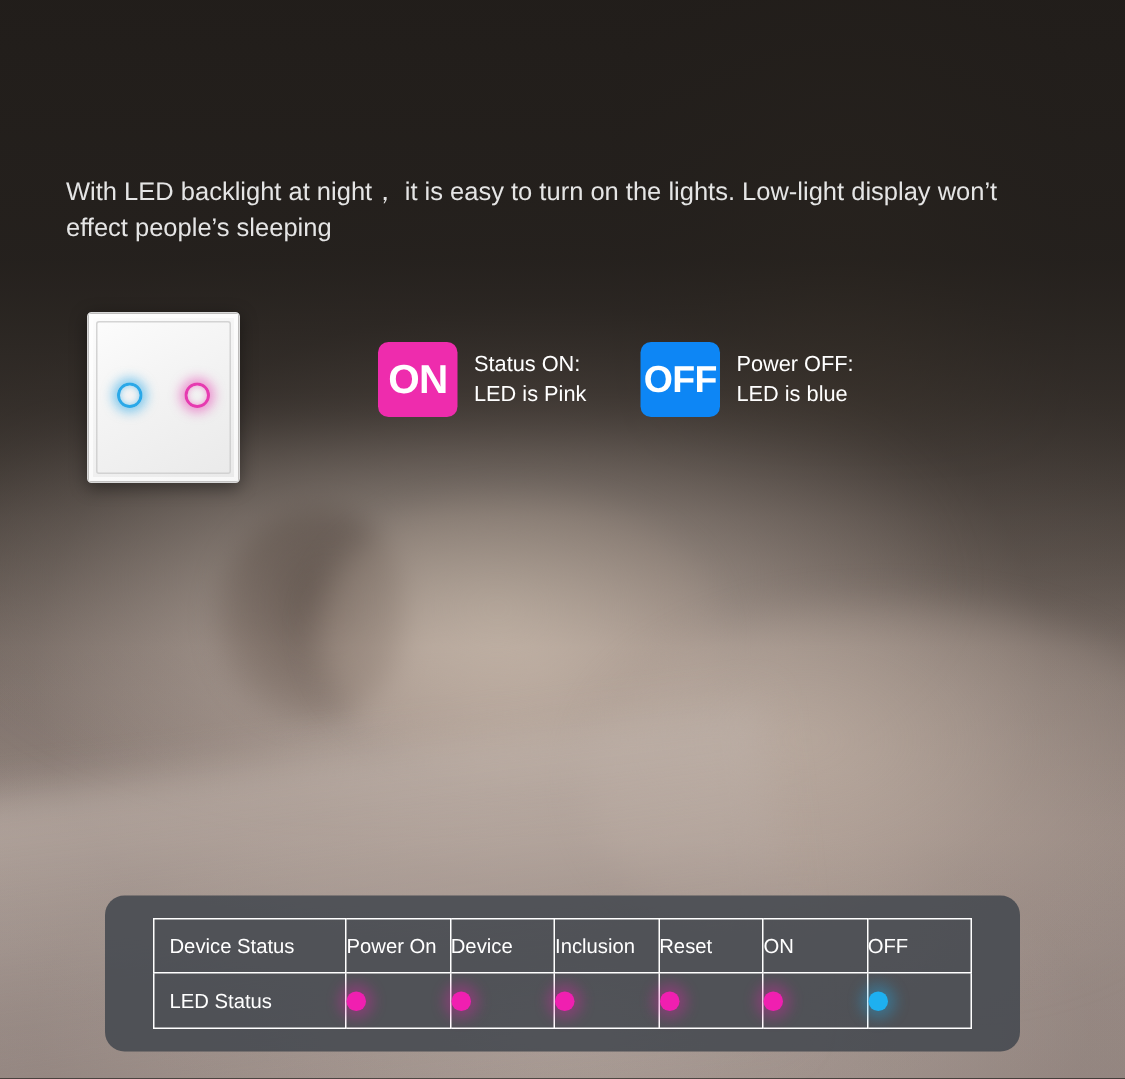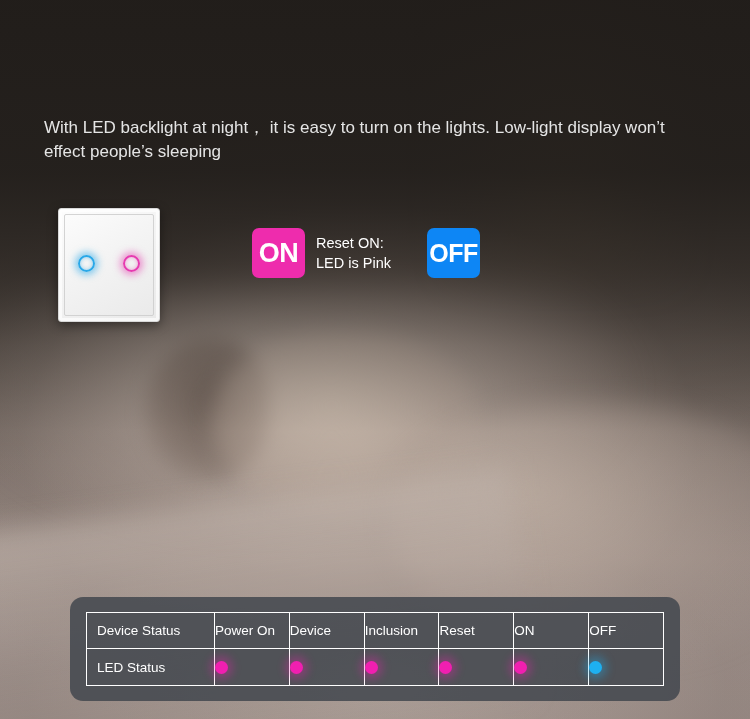--- a/index.html
+++ b/index.html
@@ -224,21 +224,21 @@
   
   .table-card {
     position: absolute;
     left: 70px;
     top: 597px;
     width: 610px;
     height: 104px;
     background: rgba(66,71,78,0.86);
     border-radius: 13px;
     box-sizing: border-box;
-    padding: 15px 16px;
+    padding: 15px 32px;
   }
   table.status {
     width: 100%;
     height: 100%;
     border-collapse: collapse;
     table-layout: fixed;
   }
   table.status th,
   table.status td {
     border: 1px solid #ffffff;
@@ -298,27 +298,31 @@
         <span class="led-ring blue"></span>
         <span class="led-ring pink"></span>
       </div>
     </div>
 
     <div class="legend">
 
       <div class="legend-item">
         <div class="badge on">ON</div>
         <div class="legend-text">
-          <div>Reset ON:</div>
+          <div>Status ON:</div>
           <div>LED is Pink</div>
         </div>
       </div>
 
       <div class="legend-item">
         <div class="badge off">OFF</div>
+        <div class="legend-text">
+          <div>Power OFF:</div>
+          <div>LED is blue</div>
+        </div>
       </div>
 
     </div>
 
     <div class="table-card">
       <table class="status">
         <thead>
           <tr>
             <th class="rowlabel">Device Status</th>
             <th>Power On</th>

